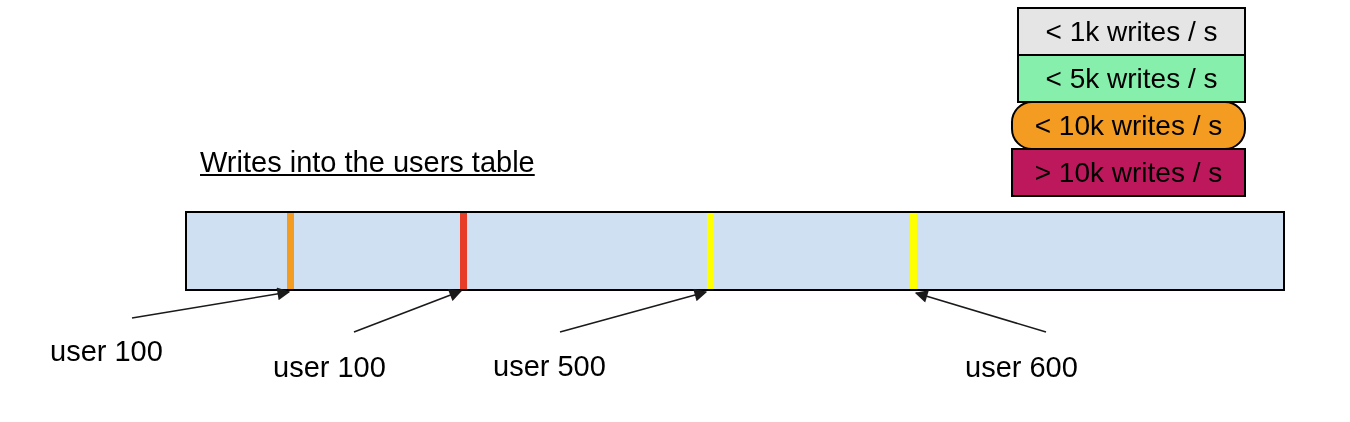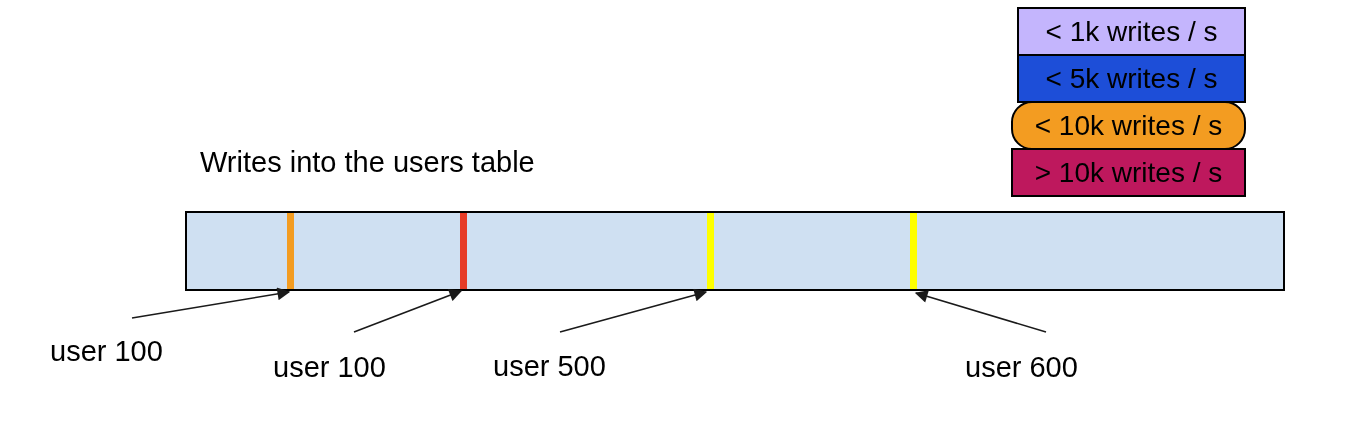--- a/index.html
+++ b/index.html
@@ -16,20 +16,21 @@
     color: #000000;
     overflow: hidden;
   }
   .title {
     position: absolute;
     left: 200px;
     top: 147px;
     font-size: 29px;
     line-height: 1.1;
     white-space: nowrap;
+    text-decoration: underline;
   }
   .legend {
     position: absolute;
     left: 1011px;
     top: 7px;
     width: 235px;
   }
   .legend-row {
     box-sizing: border-box;
     height: 49px;
@@ -66,24 +67,24 @@
   }
 </style>
 </head>
 <body>
 
 <div class="canvas">
 
   <div class="title">Writes into the users table</div>
 
   <div class="legend">
-      <div class="legend-row" style="background: #c4b5fd; margin-left: 6px;">
+      <div class="legend-row" style="background: #e5e5e5; margin-left: 6px;">
         <span>&lt; 1k writes / s</span>
       </div>
-      <div class="legend-row" style="background: #1d4ed8; margin-left: 6px;">
+      <div class="legend-row" style="background: #86efac; margin-left: 6px;">
         <span>&lt; 5k writes / s</span>
       </div>
       <div class="legend-row" style="background: rgb(243, 156, 33); border-radius: 21px;">
         <span>&lt; 10k writes / s</span>
       </div>
       <div class="legend-row" style="background: #be185d;">
         <span>&gt; 10k writes / s</span>
       </div>
     </div>
 

